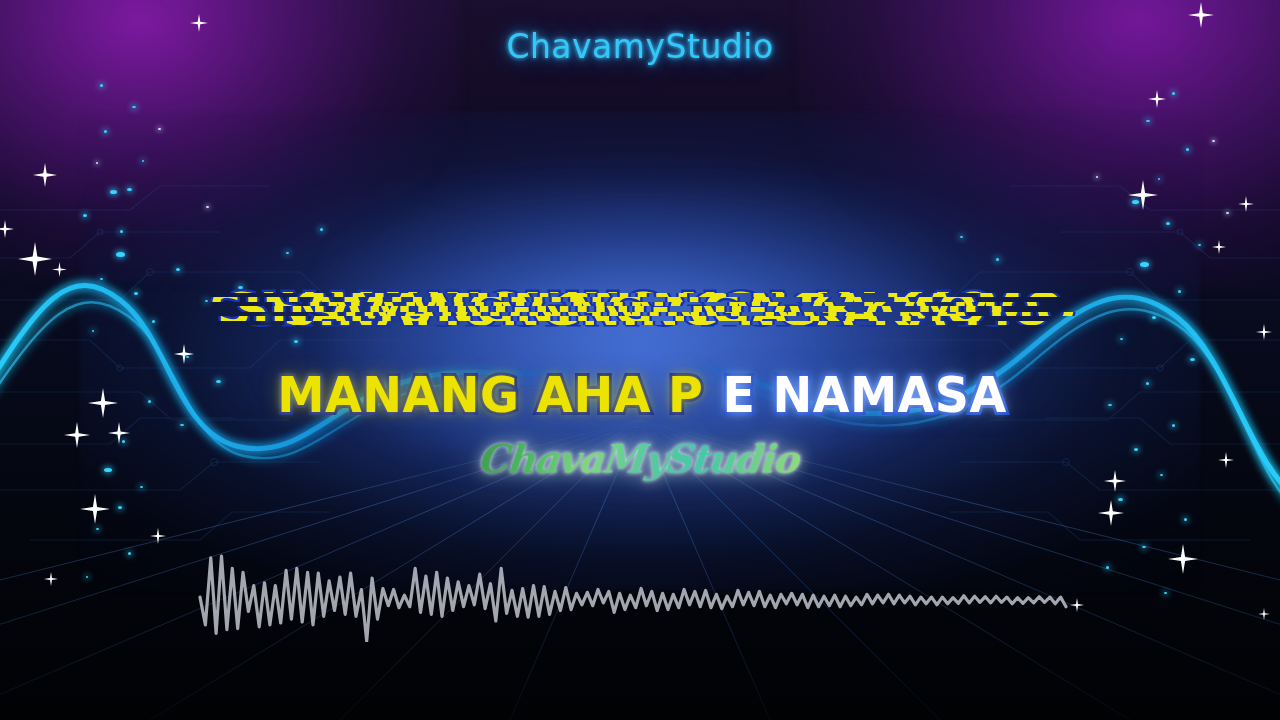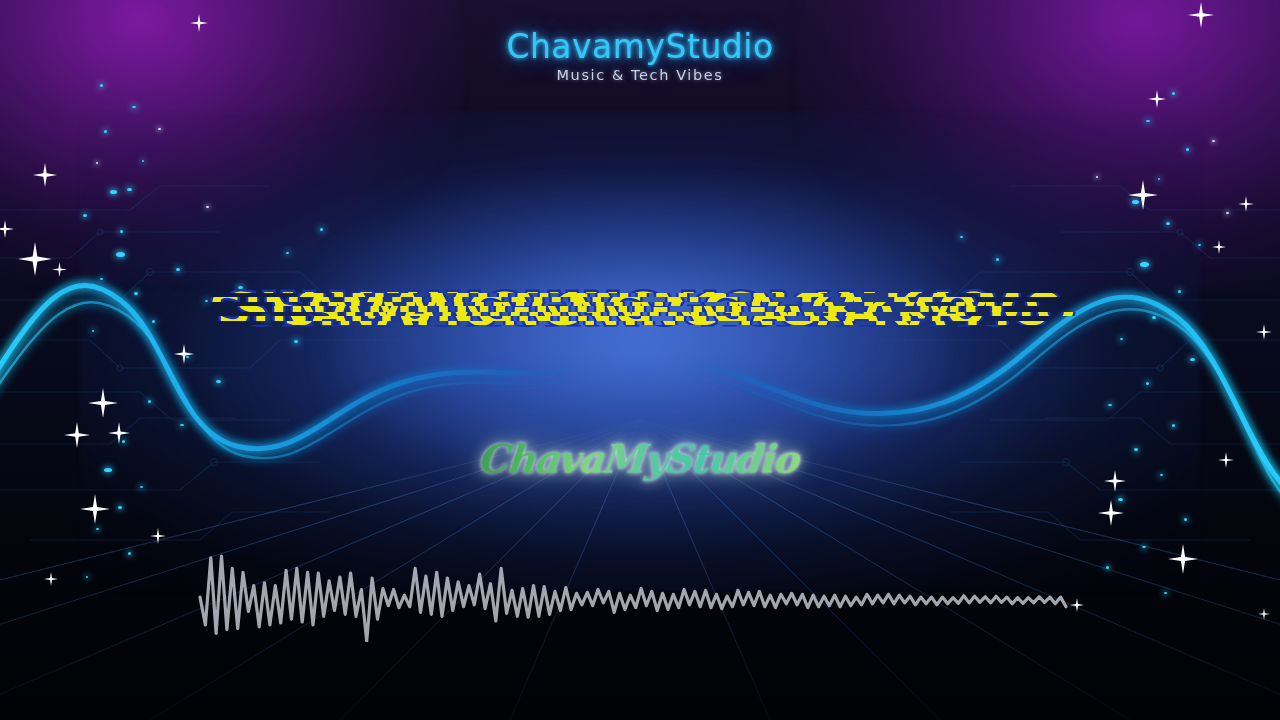--- a/index.html
+++ b/index.html
@@ -478,21 +478,20 @@
     <span class="star" style="left:1218px;top:452px;width:16px;height:16px"></span>
     <span class="star" style="left:1104px;top:470px;width:22px;height:22px"></span>
     <span class="star" style="left:1098px;top:500px;width:26px;height:26px"></span>
     <span class="star" style="left:1168px;top:544px;width:30px;height:30px"></span>
     <span class="star" style="left:1070px;top:598px;width:14px;height:14px"></span>
     <span class="star" style="left:1258px;top:608px;width:12px;height:12px"></span>
   </div>
 
   <div class="header-logo">
     <div class="logo-main">ChavamyStudio</div>
-    <div class="logo-sub">Music &amp; Tech Vibes</div>
   </div>
 
   <div class="glitch-line">
     <div class="glitch-slice" style="top: 0px; height: 5px; clip-path: inset(0px 0% 0px 13.2%);">
       <div class="glitch-text" style="top:31px;margin-left:-14px">SINAMUNGNING NGA KA MO</div>
     </div>
     <div class="glitch-slice" style="top: 5px; height: 4px; clip-path: inset(0px 8.4% 0px 10.8%);">
       <div class="glitch-text" style="top:26px;margin-left:22px">SINAMUNGNING NGA KA MO</div>
     </div>
     <div class="glitch-slice" style="top: 9px; height: 6px; clip-path: inset(0px 1.4% 0px 8.4%);">
@@ -520,20 +519,23 @@
       <div class="glitch-text" style="top:-13px;margin-left:28px">SINAMUNGNING NGA KA MO</div>
     </div>
     <div class="glitch-slice" style="top: 47px; height: 6px; clip-path: inset(0px 8.4% 0px 3.6%);">
       <div class="glitch-text" style="top:-18px;margin-left:-10px">SINAMUNGNING NGA KA MO</div>
     </div>
     <div class="glitch-slice" style="top: 53px; height: 5px; clip-path: inset(0px 7% 0px 6%);">
       <div class="glitch-text" style="top:-24px;margin-left:44px">SINAMUNGNING NGA KA MO</div>
     </div>
   </div>
 
+  <div class="lyric-active">
+    <span class="lyr lyr-sung">MANANG AHA P</span><span class="lyr lyr-unsung">E NAMASA</span>
+  </div>
 
   <div class="signature">
     <span class="sig-text">ChavaMyStudio</span>
   </div>
 
   <svg class="waveform" viewBox="0 0 1280 110" preserveAspectRatio="none">
     <polyline id="wave-path" fill="none" stroke="#b9bdc6" stroke-width="3.2" stroke-linejoin="round" stroke-linecap="round" opacity="0.88" points="200.0,65.1 205.4,92.9 210.8,25.9 216.1,101.5 221.5,24.0 226.9,97.7 232.3,36.4 237.7,96.7 243.0,40.3 248.4,79.5 253.8,53.6 259.2,94.8 264.5,50.8 269.9,92.9 275.3,53.6 280.7,91.0 286.1,38.3 291.4,87.1 296.8,36.4 302.2,90.0 307.6,40.3 313.0,92.9 318.3,41.2 323.7,84.3 329.1,48.9 334.5,78.5 339.9,45.0 345.2,82.4 350.6,41.2 356.0,84.3 361.4,57.5 366.7,109.1 372.1,46.0 377.5,87.1 382.9,56.5 388.3,73.7 393.6,57.5 399.0,75.7 404.4,63.2 409.8,74.7 415.2,36.4 420.5,80.4 425.9,44.1 431.3,82.4 436.7,40.3 442.0,84.3 447.4,46.0 452.8,78.5 458.2,49.8 463.6,74.7 468.9,53.6 474.3,72.8 479.7,42.2 485.1,76.6 490.5,51.7 495.8,89.0 501.2,36.4 506.6,81.4 512.0,58.4 517.4,84.3 522.7,56.5 528.1,85.2 533.5,53.6 538.9,84.3 544.2,54.6 549.6,82.4 555.0,59.4 560.4,78.5 565.8,55.6 571.1,77.6 576.5,61.3 581.9,72.8 587.3,60.3 592.7,73.7 598.0,57.5 603.4,70.9 608.8,59.4 614.2,80.4 619.6,61.3 624.9,77.6 630.3,63.2 635.7,75.7 641.1,56.5 646.4,73.7 651.8,59.4 657.2,78.5 662.6,61.3 668.0,77.6 673.3,62.3 678.7,75.7 684.1,57.5 689.5,72.8 694.9,59.4 700.2,74.7 705.6,58.4 711.0,75.7 716.4,62.3 721.8,76.6 727.1,64.2 732.5,74.7 737.9,58.4 743.3,72.8 748.6,60.3 754.0,73.7 759.4,59.4 764.8,74.7 770.2,63.2 775.5,75.7 780.9,62.3 786.3,71.8 791.7,61.3 797.1,72.8 802.4,62.3 807.8,75.7 813.2,63.2 818.6,74.7 824.0,64.2 829.3,73.7 834.7,63.2 840.1,74.7 845.5,64.2 850.8,73.7 856.2,65.1 861.6,72.8 867.0,62.3 872.4,71.8 877.7,63.2 883.1,70.9 888.5,62.3 893.9,71.8 899.3,63.2 904.6,70.9 910.0,64.2 915.4,72.8 920.8,65.1 926.1,71.8 931.5,65.1 936.9,72.8 942.3,65.1 947.7,71.8 953.0,65.6 958.4,71.3 963.8,63.7 969.2,70.9 974.6,64.2 979.9,70.4 985.3,64.7 990.7,70.9 996.1,64.2 1001.5,70.4 1006.8,65.1 1012.2,71.8 1017.6,65.6 1023.0,71.3 1028.3,65.6 1033.7,70.9 1039.1,64.7 1044.5,70.4 1049.9,65.1 1055.2,71.8 1060.6,65.1 1066.0,74.7"></polyline>
   </svg>
 
 </div>

